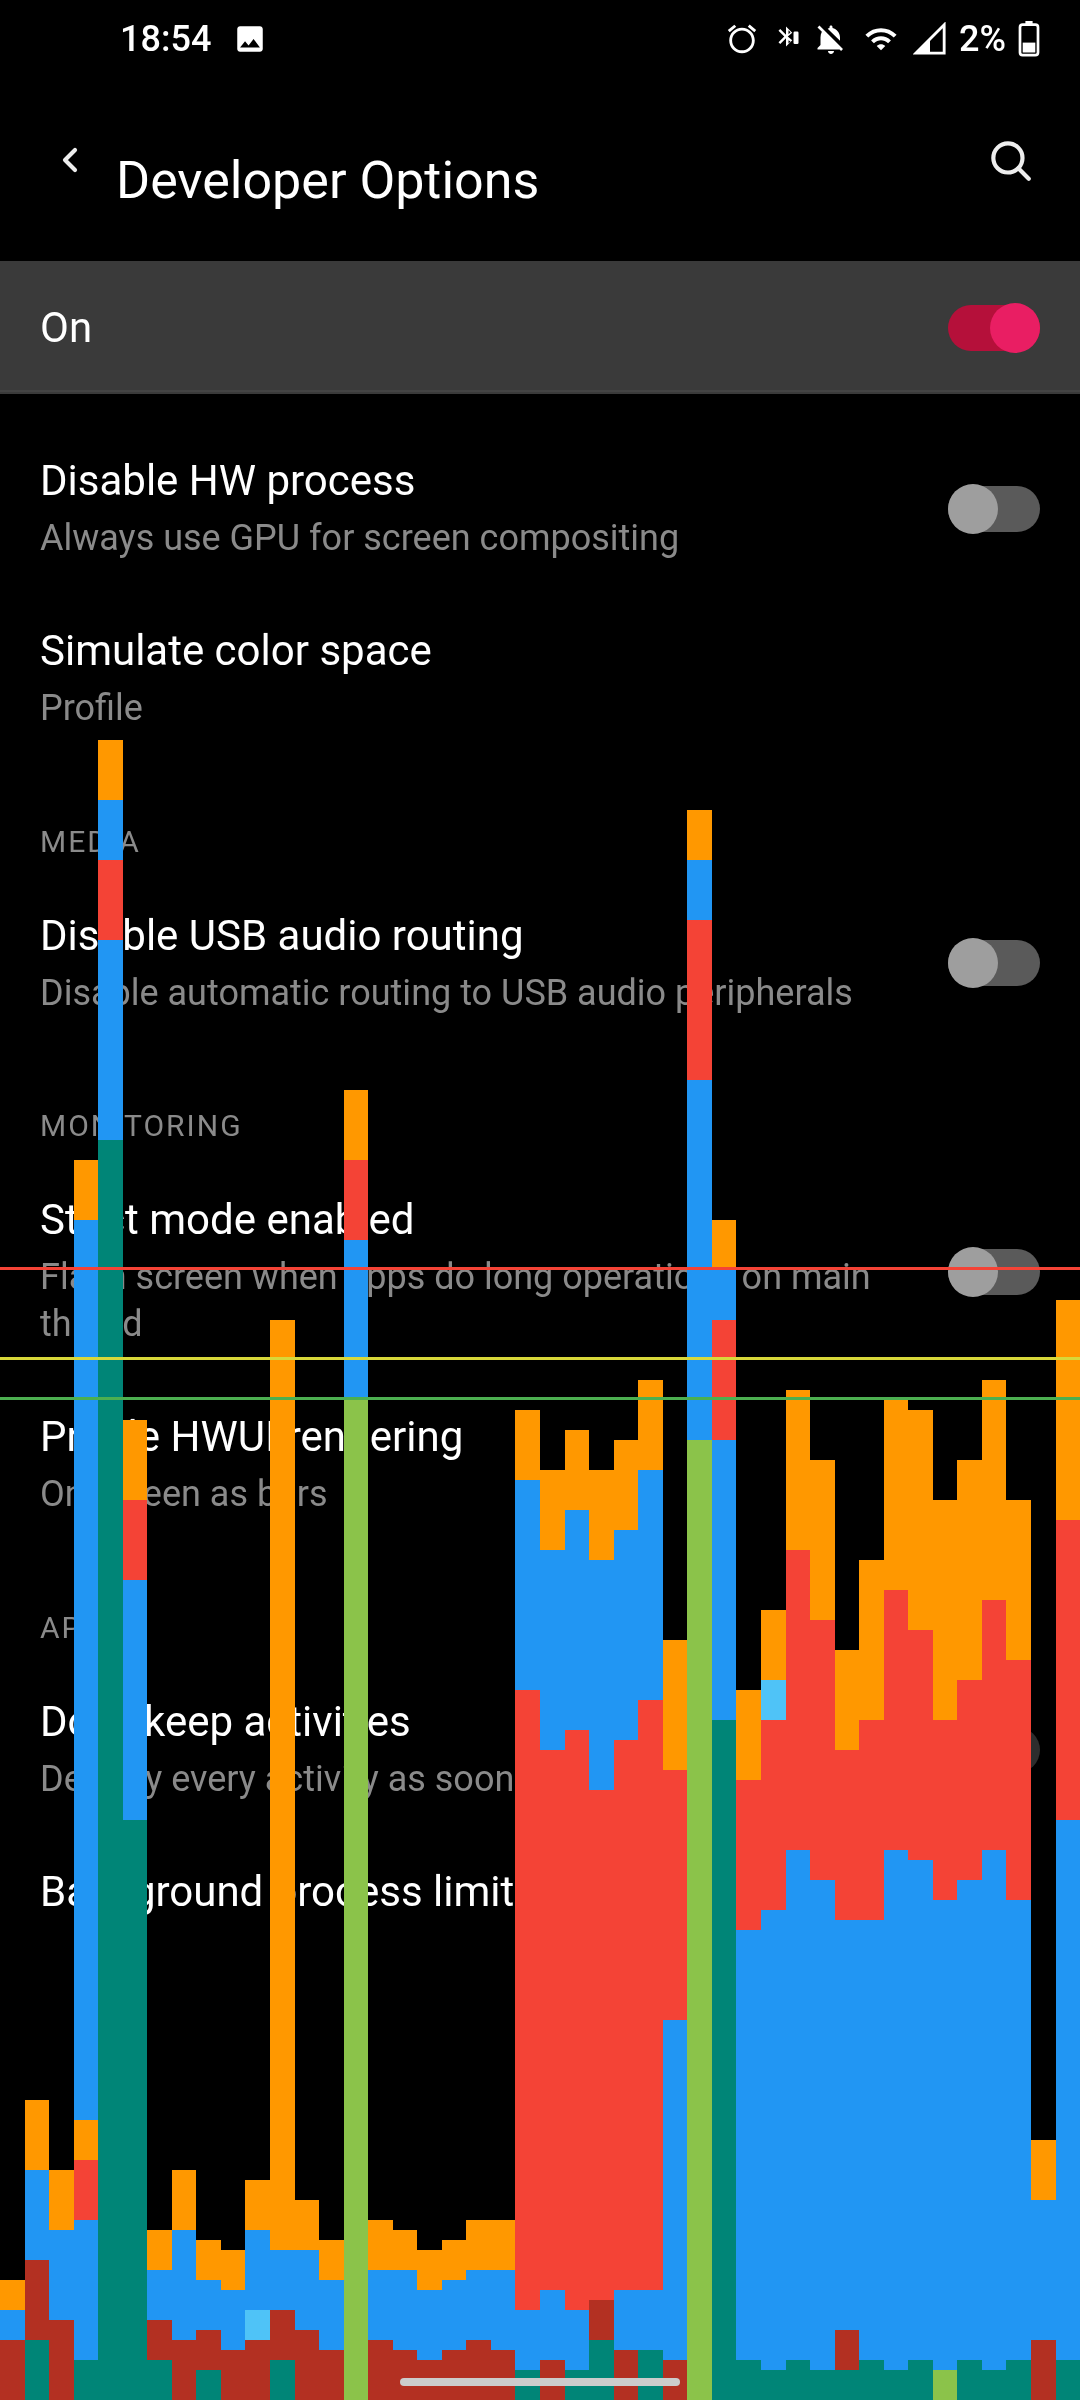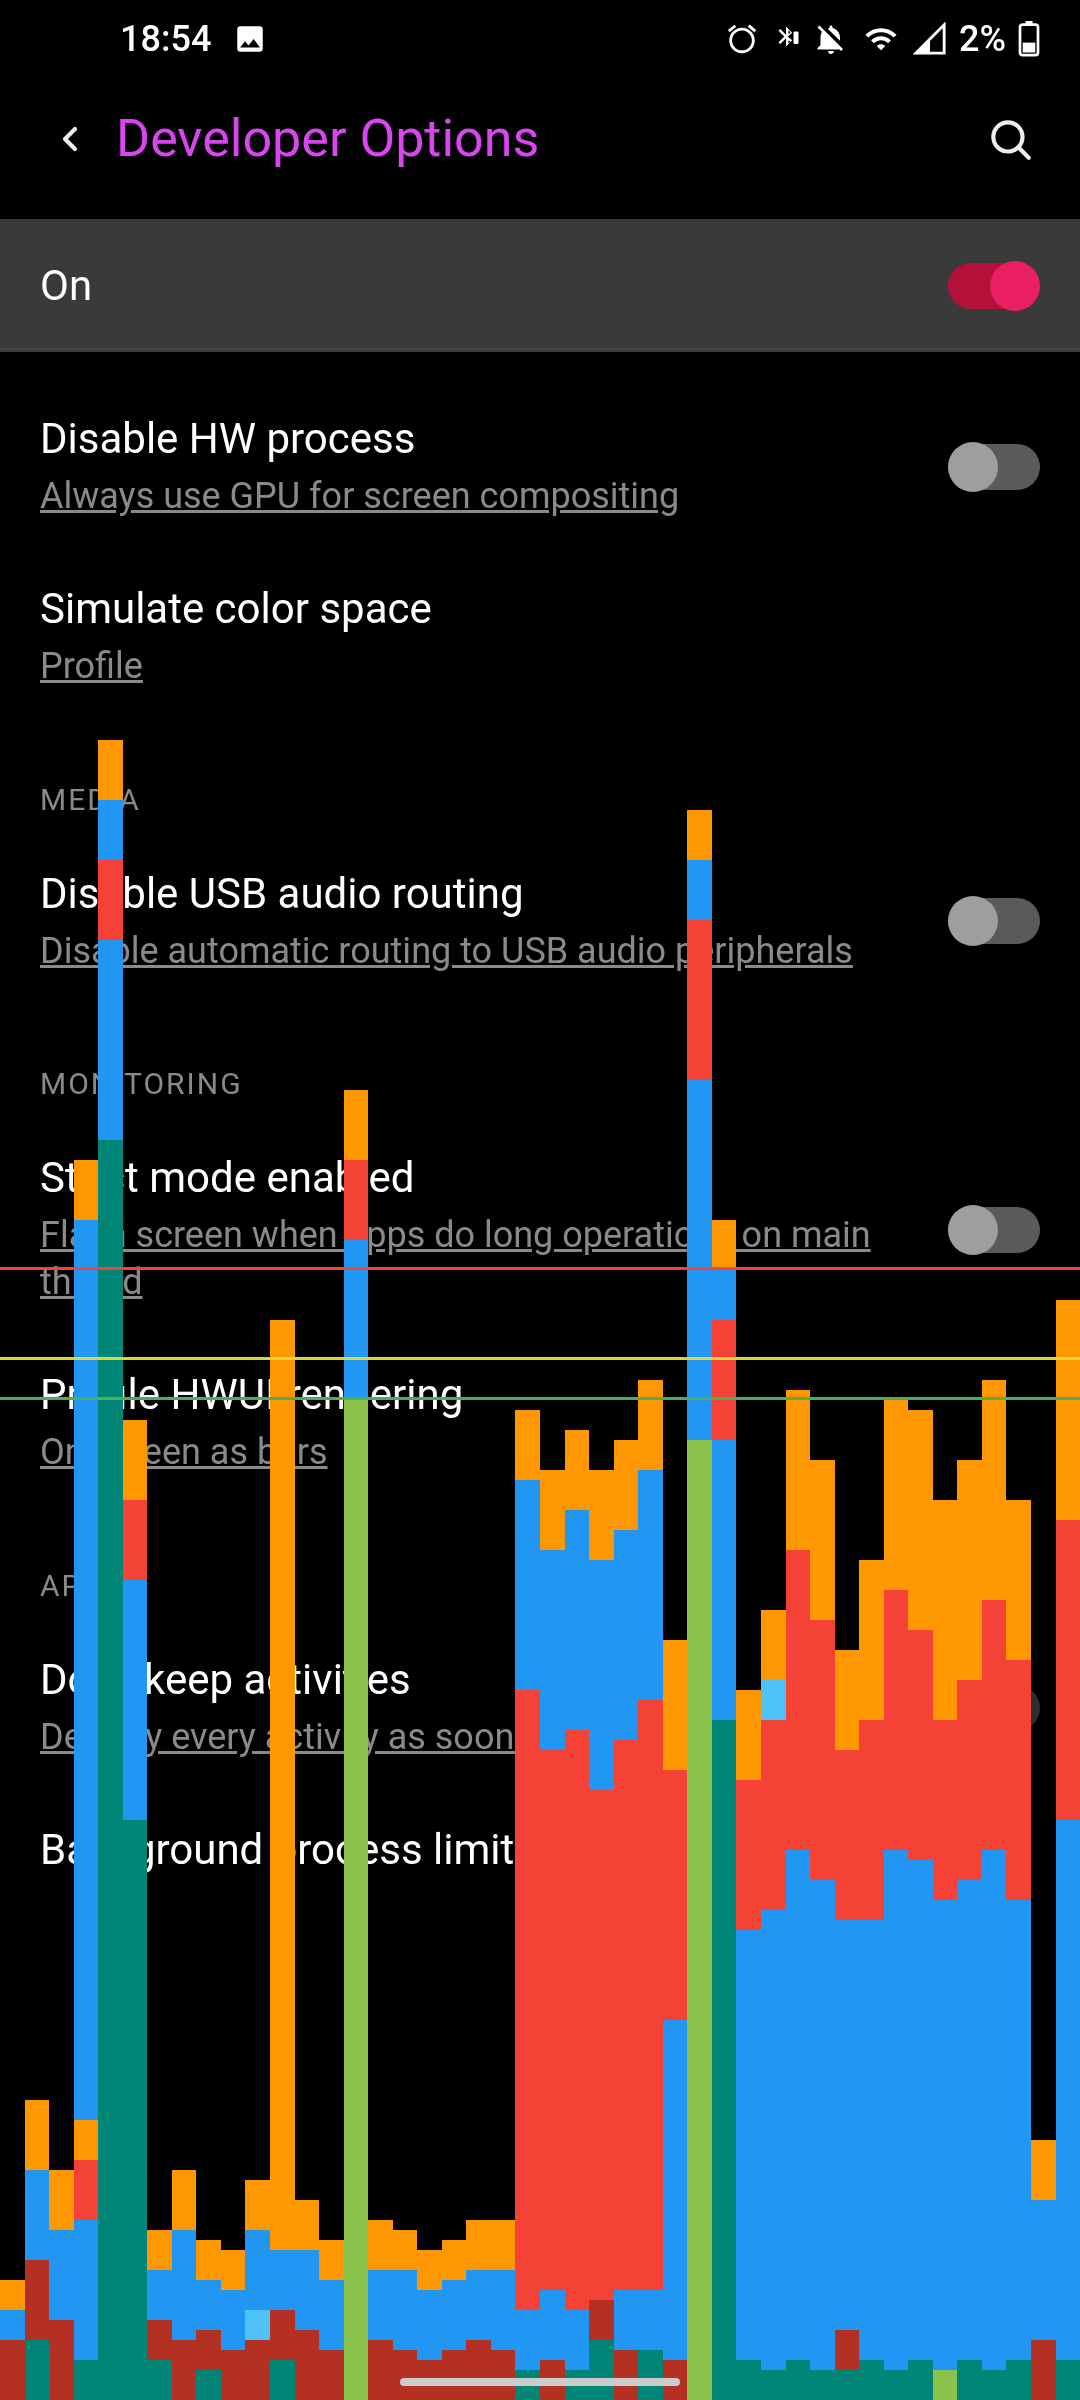--- a/index.html
+++ b/index.html
@@ -7,42 +7,42 @@
   
   
   .status-bar { display: flex; justify-content: space-between; align-items: center; padding: 18px 40px 18px 120px; font-size: 36px; font-weight: 500; color: #fff; }
   .status-left { display: flex; align-items: center; gap: 22px; }
   .status-right { display: flex; align-items: center; gap: 12px; }
   .status-icon { display: inline-flex; align-items: center; justify-content: center; }
   
   
   .app-bar { display: flex; align-items: center; padding: 30px 40px 50px 40px; }
   .back-btn { width: 60px; height: 60px; display: flex; align-items: center; justify-content: center; margin-right: 16px; }
-  .app-title { font-size: 52px; font-weight: 400; flex: 1; color: #d946ef; }
+  .app-title { font-size: 52px; font-weight: 400; flex: 1; color: #ffffff; margin-top: 42px; }
   .search-btn { width: 60px; height: 60px; display: flex; align-items: center; justify-content: center; }
   
   
   .master-row { background: #3a3a3a; padding: 42px 40px; display: flex; align-items: center; justify-content: space-between; }
   .master-label { font-size: 42px; color: #fff; }
   
   
   .switch { width: 92px; height: 46px; border-radius: 23px; position: relative; }
   .switch-on { background: #b5103a; }
   .switch-on::after { content: ""; position: absolute; right: 0; top: -2px; width: 50px; height: 50px; border-radius: 25px; background: #e91e63; }
   .switch-off { background: #5a5a5a; }
   .switch-off::after { content: ""; position: absolute; left: 0; top: -2px; width: 50px; height: 50px; border-radius: 25px; background: #9e9e9e; }
   
   
   .scroll-area { position: relative; }
   .cut-row { color: #888; font-size: 38px; padding: 0 40px 30px 40px; text-decoration: line-through; }
   .cut-text { text-decoration: none; }
   .setting-row { padding: 32px 40px; display: flex; align-items: center; justify-content: space-between; gap: 30px; }
   .setting-texts { flex: 1; }
   .setting-title { font-size: 42px; color: #fff; margin-bottom: 10px; }
-  .setting-sub { font-size: 36px; color: #8a8a8a; line-height: 1.3; text-decoration: underline; }
+  .setting-sub { font-size: 36px; color: #8a8a8a; line-height: 1.3; }
   .section-header { font-size: 30px; color: #8a8a8a; letter-spacing: 2px; padding: 60px 40px 20px 40px; }
   
   
   .gpu-overlay { position: absolute; left: 0; right: 0; bottom: 0; height: 1700px; pointer-events: none; }
   .gpu-line { position: absolute; left: 0; right: 0; height: 3px; }
   .line-red { background: #f44336; }
   .line-yellow { background: #d8d83a; }
   .line-green { background: #4caf50; }
   .bars { position: absolute; bottom: 0; left: 0; right: 0; display: flex; align-items: flex-end; gap: 0; height: 100%; }
   .bar { flex: 1; display: flex; flex-direction: column-reverse; }

